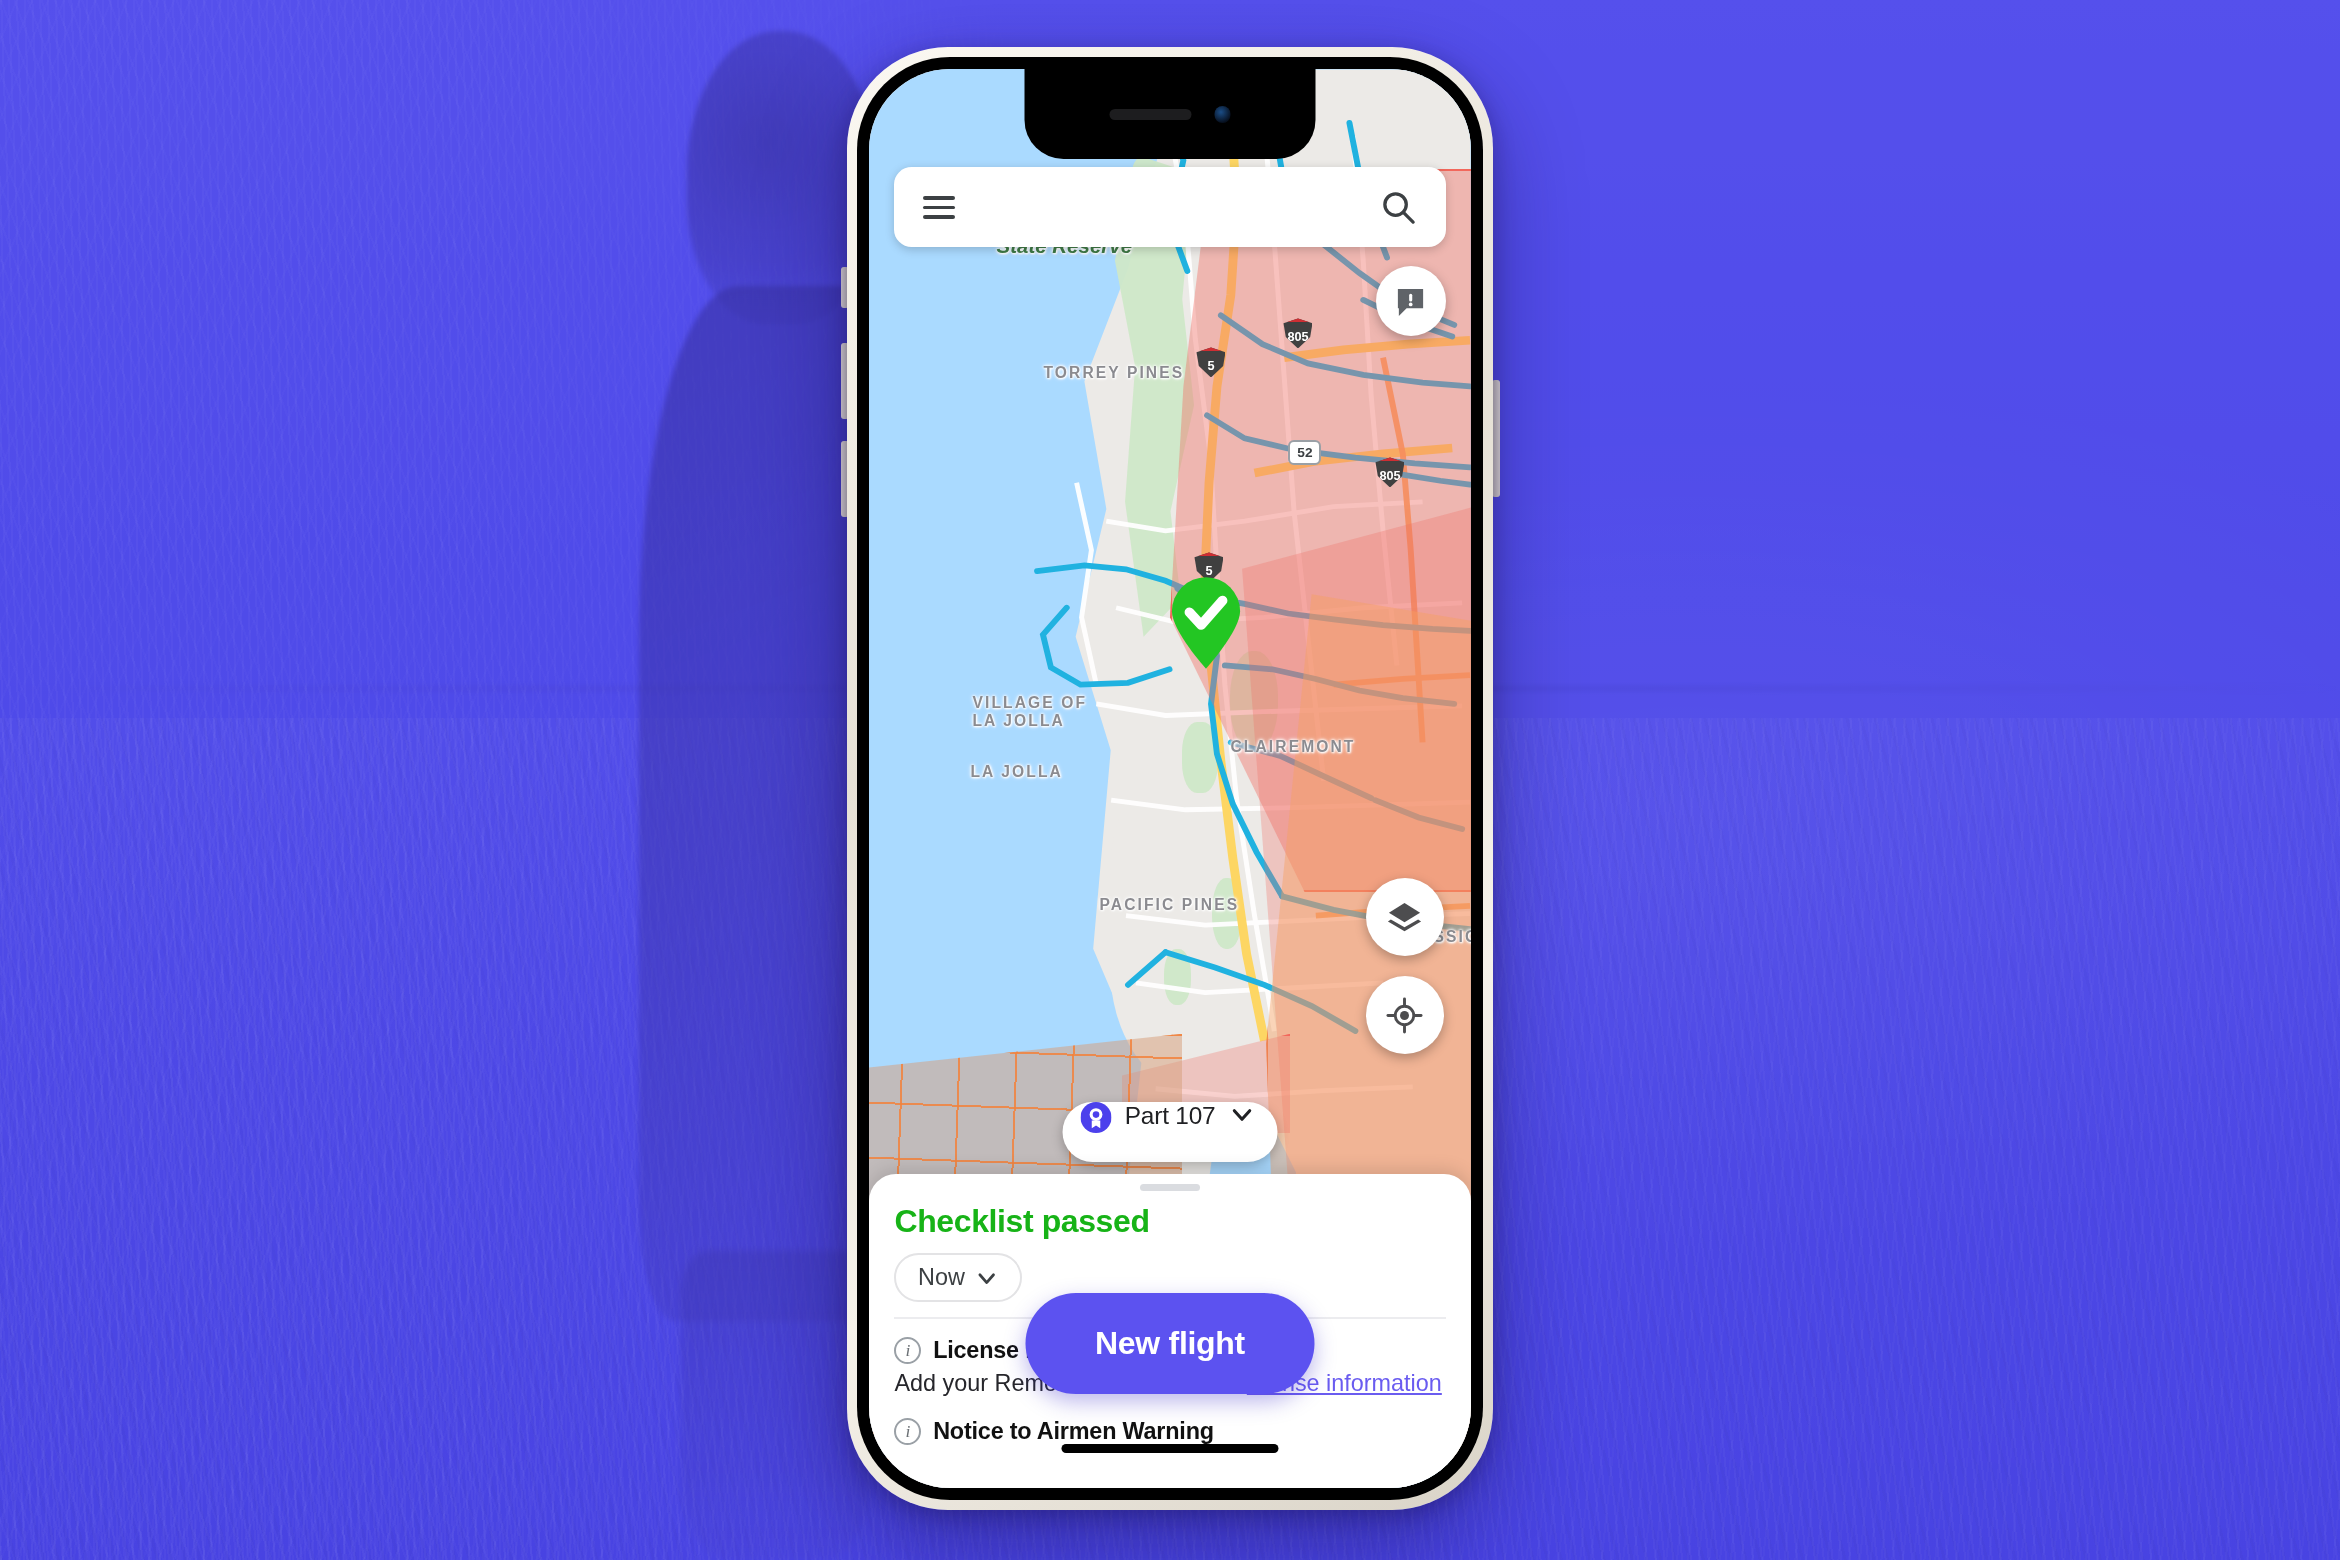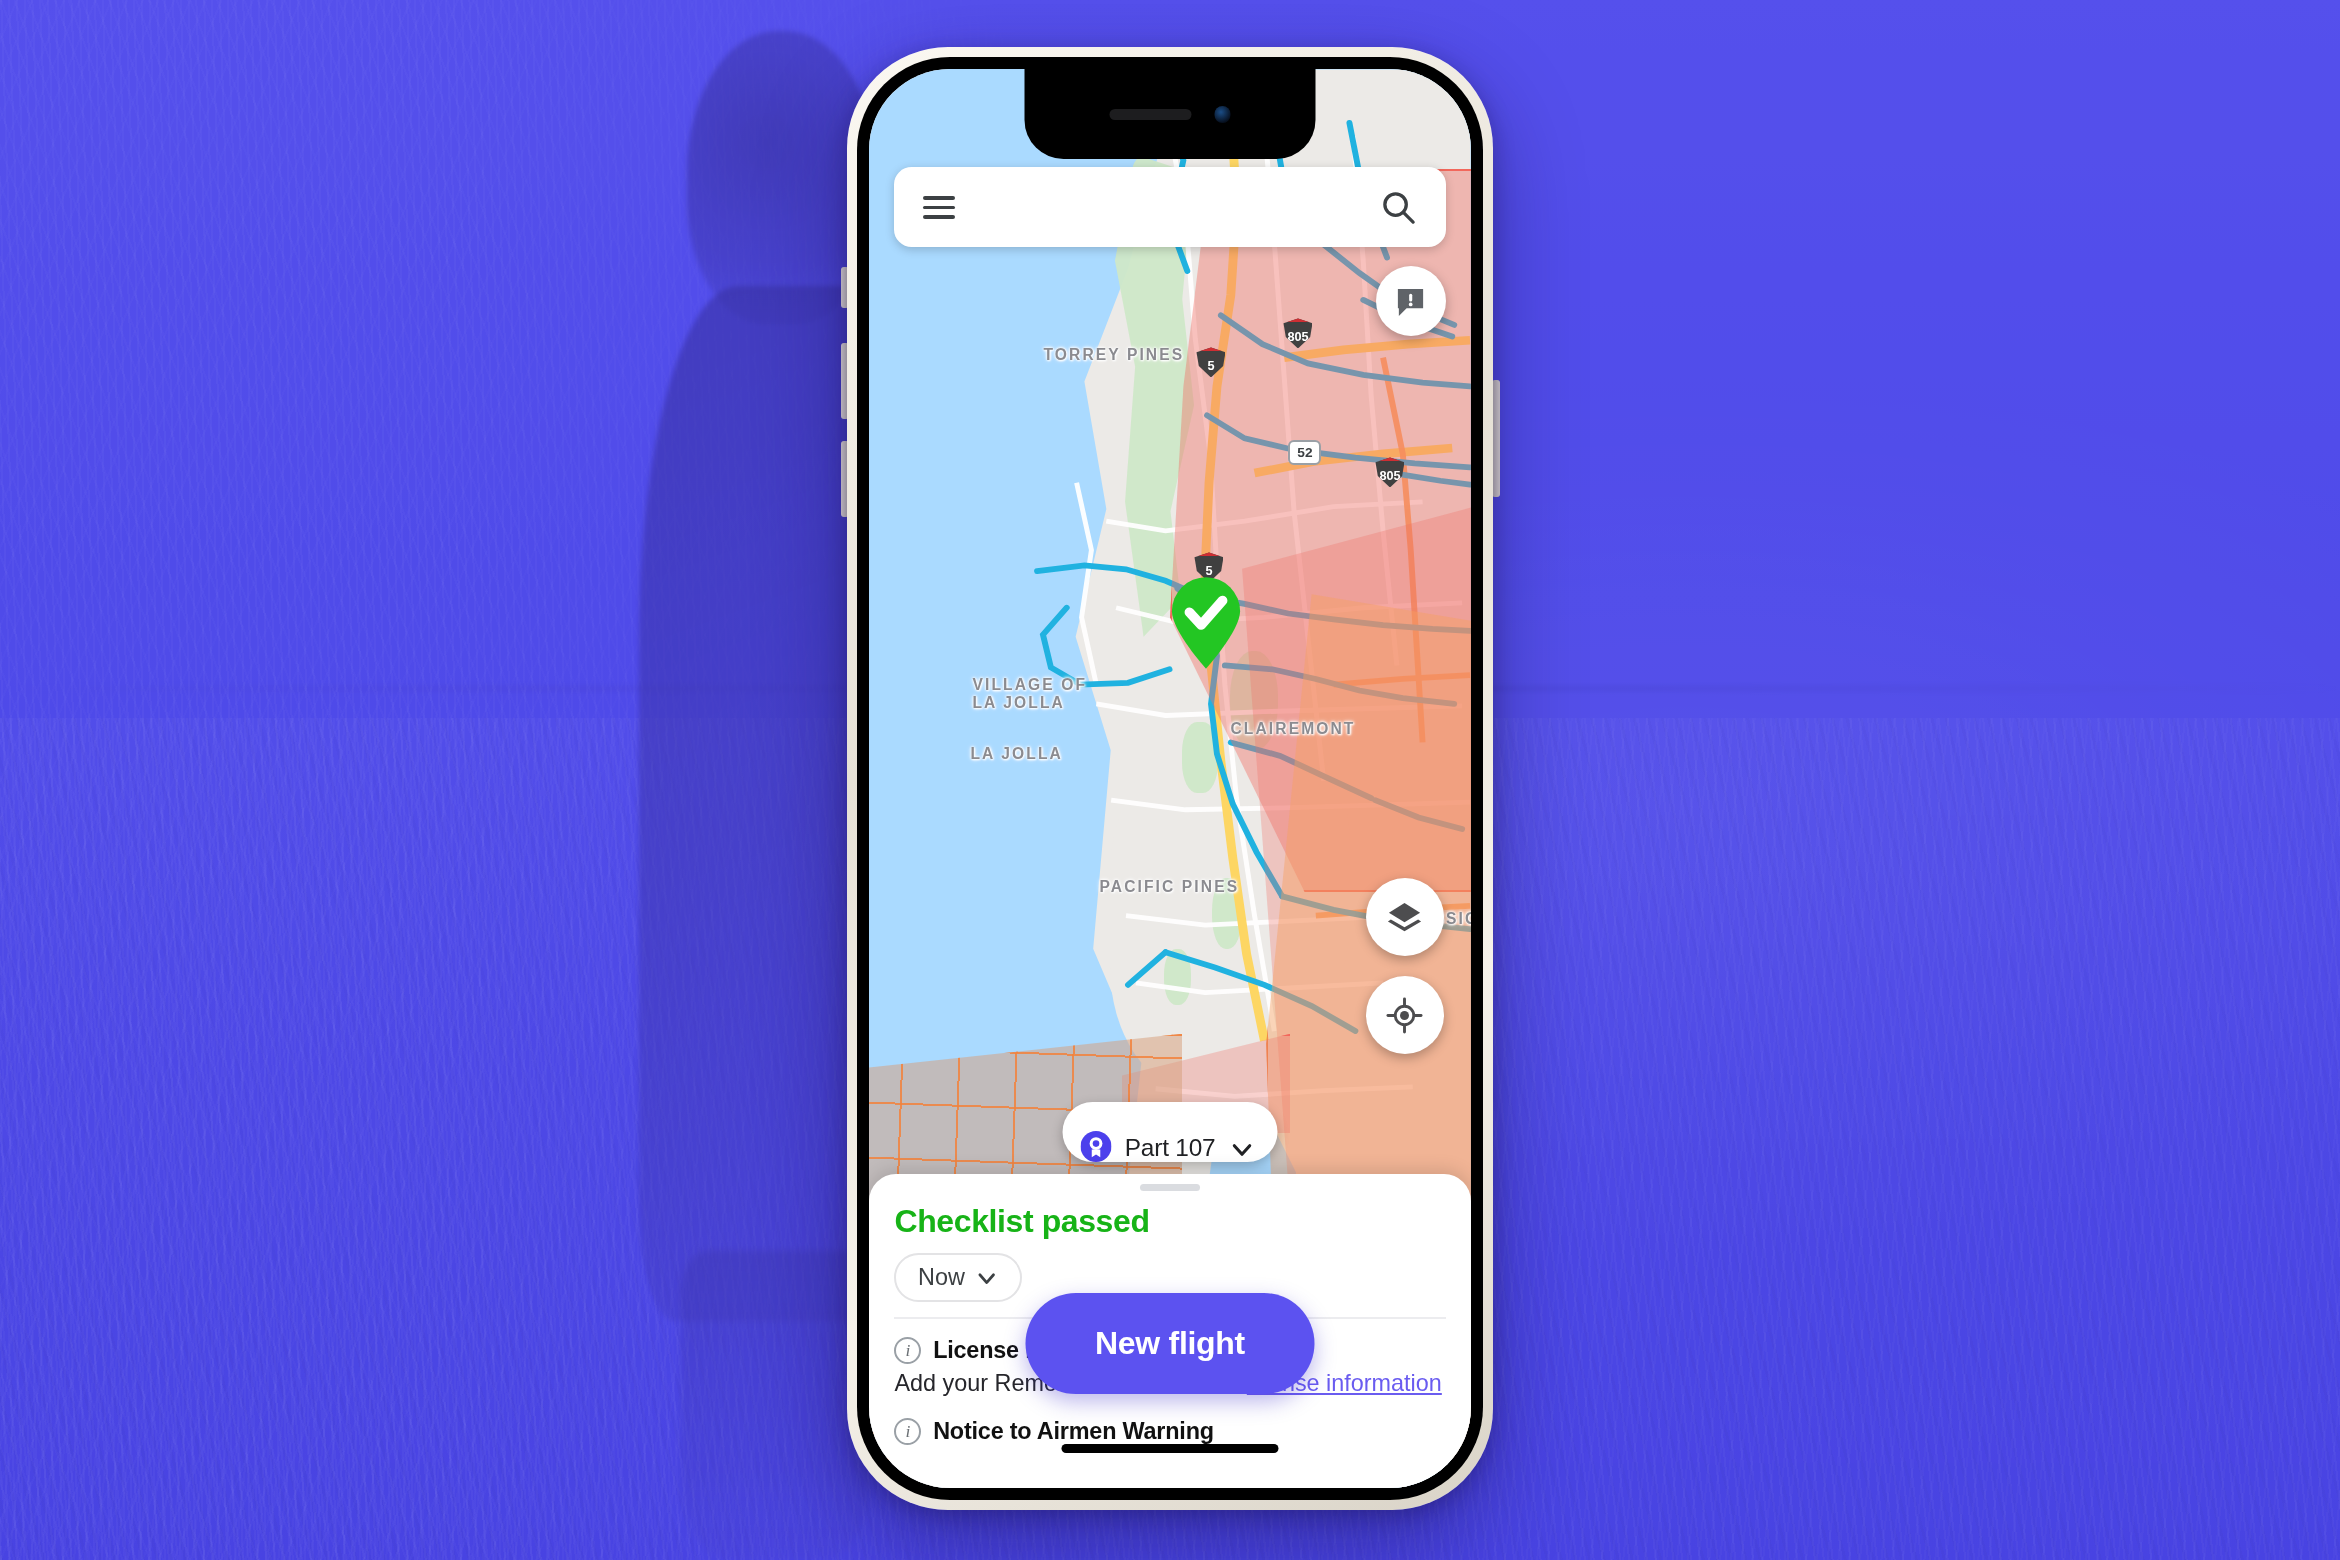--- a/index.html
+++ b/index.html
@@ -155,20 +155,21 @@
     background:rgba(240,110,100,.30);
     border-top:2px solid #f2685c;
     clip-path:polygon(0% 42%,100% 0%,100% 100%,0% 100%);
   }
 
   
   .mlabel {
     position:absolute; white-space:nowrap;
     text-shadow:0 0 2.9px #fff,0 0 2.9px #fff,0 0 4.9px #fff,1px 1px 2px #fff;
     pointer-events:none;
+    margin-top:18px;
   }
   .lbl-park {
     color:#3f7a46; font-style:italic; font-size:20.5px; font-weight:600;
     text-align:center; line-height:1.12;
   }
   .lbl-hood { color:#8b8b90; font-size:15.6px; font-weight:700; letter-spacing:2.1px; }
 
   
   .shield {
     position:absolute; display:flex; align-items:center; justify-content:center;
@@ -245,21 +246,21 @@
     box-shadow:0 3.9px 11.7px rgba(0,0,0,.28); z-index:16;
   }
   #report-fab { right:25px; top:197px; width:70px; height:70px; }
   #layers-fab { right:27px; top:809px; width:78px; height:78px; }
   #locate-fab { right:27px; top:907px; width:78px; height:78px; }
 
   
   #part107-chip {
     position:absolute; left:50%; transform:translateX(-50%); bottom:326px;
     height:60px; background:#fff; border-radius:33px; z-index:17;
-    display:flex; align-items:flex-end; gap:13.7px; padding:0 23.4px 0 17.6px;
+    display:flex; align-items:flex-start; gap:13.7px; padding:0 23.4px 0 17.6px;
     box-shadow:0 3.9px 11.7px rgba(0,0,0,.26);
   }
   #part107-chip .label { font-size:24.4px; font-weight:500; color:#202124; letter-spacing:-0.2px; }
 
   
   #map-pin {
     position:absolute; left:299px; top:507px; width:76px; height:94px; z-index:15;
   }
 
   

